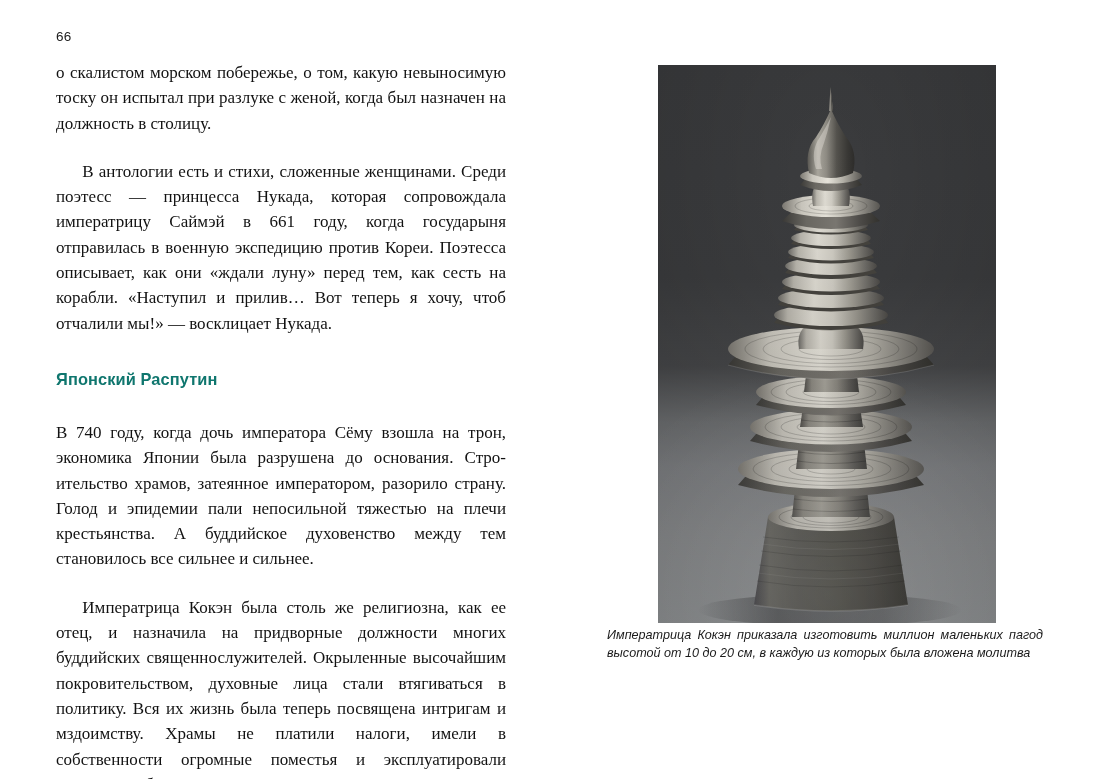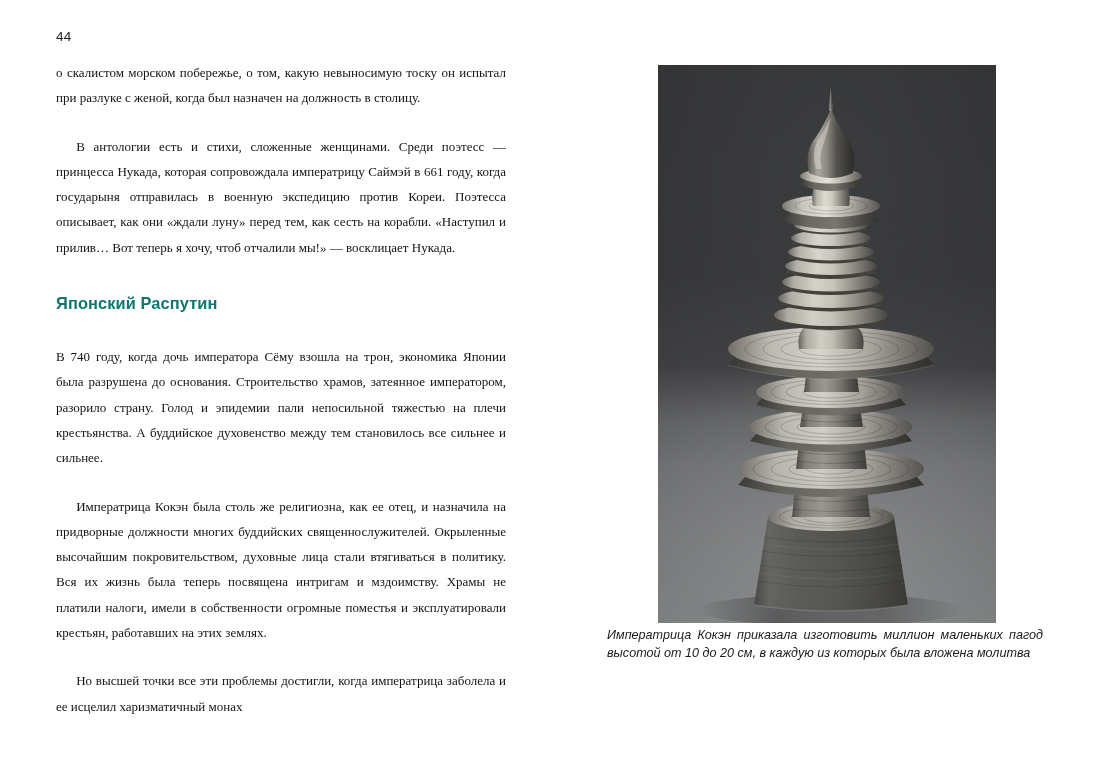--- a/index.html
+++ b/index.html
@@ -36,21 +36,21 @@
 
   
   .text-column {
     position: absolute;
     left: 56px;
     top: 60px;
     width: 450px;
   }
   .body-par {
     margin: 0;
-    font-size: 13px;
+    font-size: 17px;
     line-height: 25.3px;
     color: #121212;
     text-align: justify;
     text-justify: inter-word;
     hyphens: manual;
   }
   .body-par.indent { text-indent: 1.55em; margin-top: 23px; }
 
   .section-heading {
     margin: 0;
@@ -112,21 +112,21 @@
     color: #1b1b1b;
     text-align: justify;
     width: 436px;
   }
 </style>
 </head>
 <body>
 
 <div class="page">
 
-  <div class="folio">44</div>
+  <div class="folio">66</div>
 
   <div class="text-column">
 
     <p class="body-par">о скалистом морском побережье, о том, какую невыно­симую тоску он испытал при разлуке с женой, когда был назначен на должность в столицу.</p>
 
     <p class="body-par indent">В антологии есть и стихи, сложенные женщинами. Среди поэтесс — принцесса Нукада, которая сопрово­ждала императрицу Саймэй в 661 году, когда государы­ня отправилась в военную экспедицию против Кореи. Поэтесса описывает, как они «ждали луну» перед тем, как сесть на корабли. «Наступил и прилив… Вот теперь я хочу, чтоб отчалили мы!» — восклицает Нукада.</p>
 
     <div class="gap-before-heading"></div>
 
     <h2 class="section-heading">Японский Распутин</h2>

